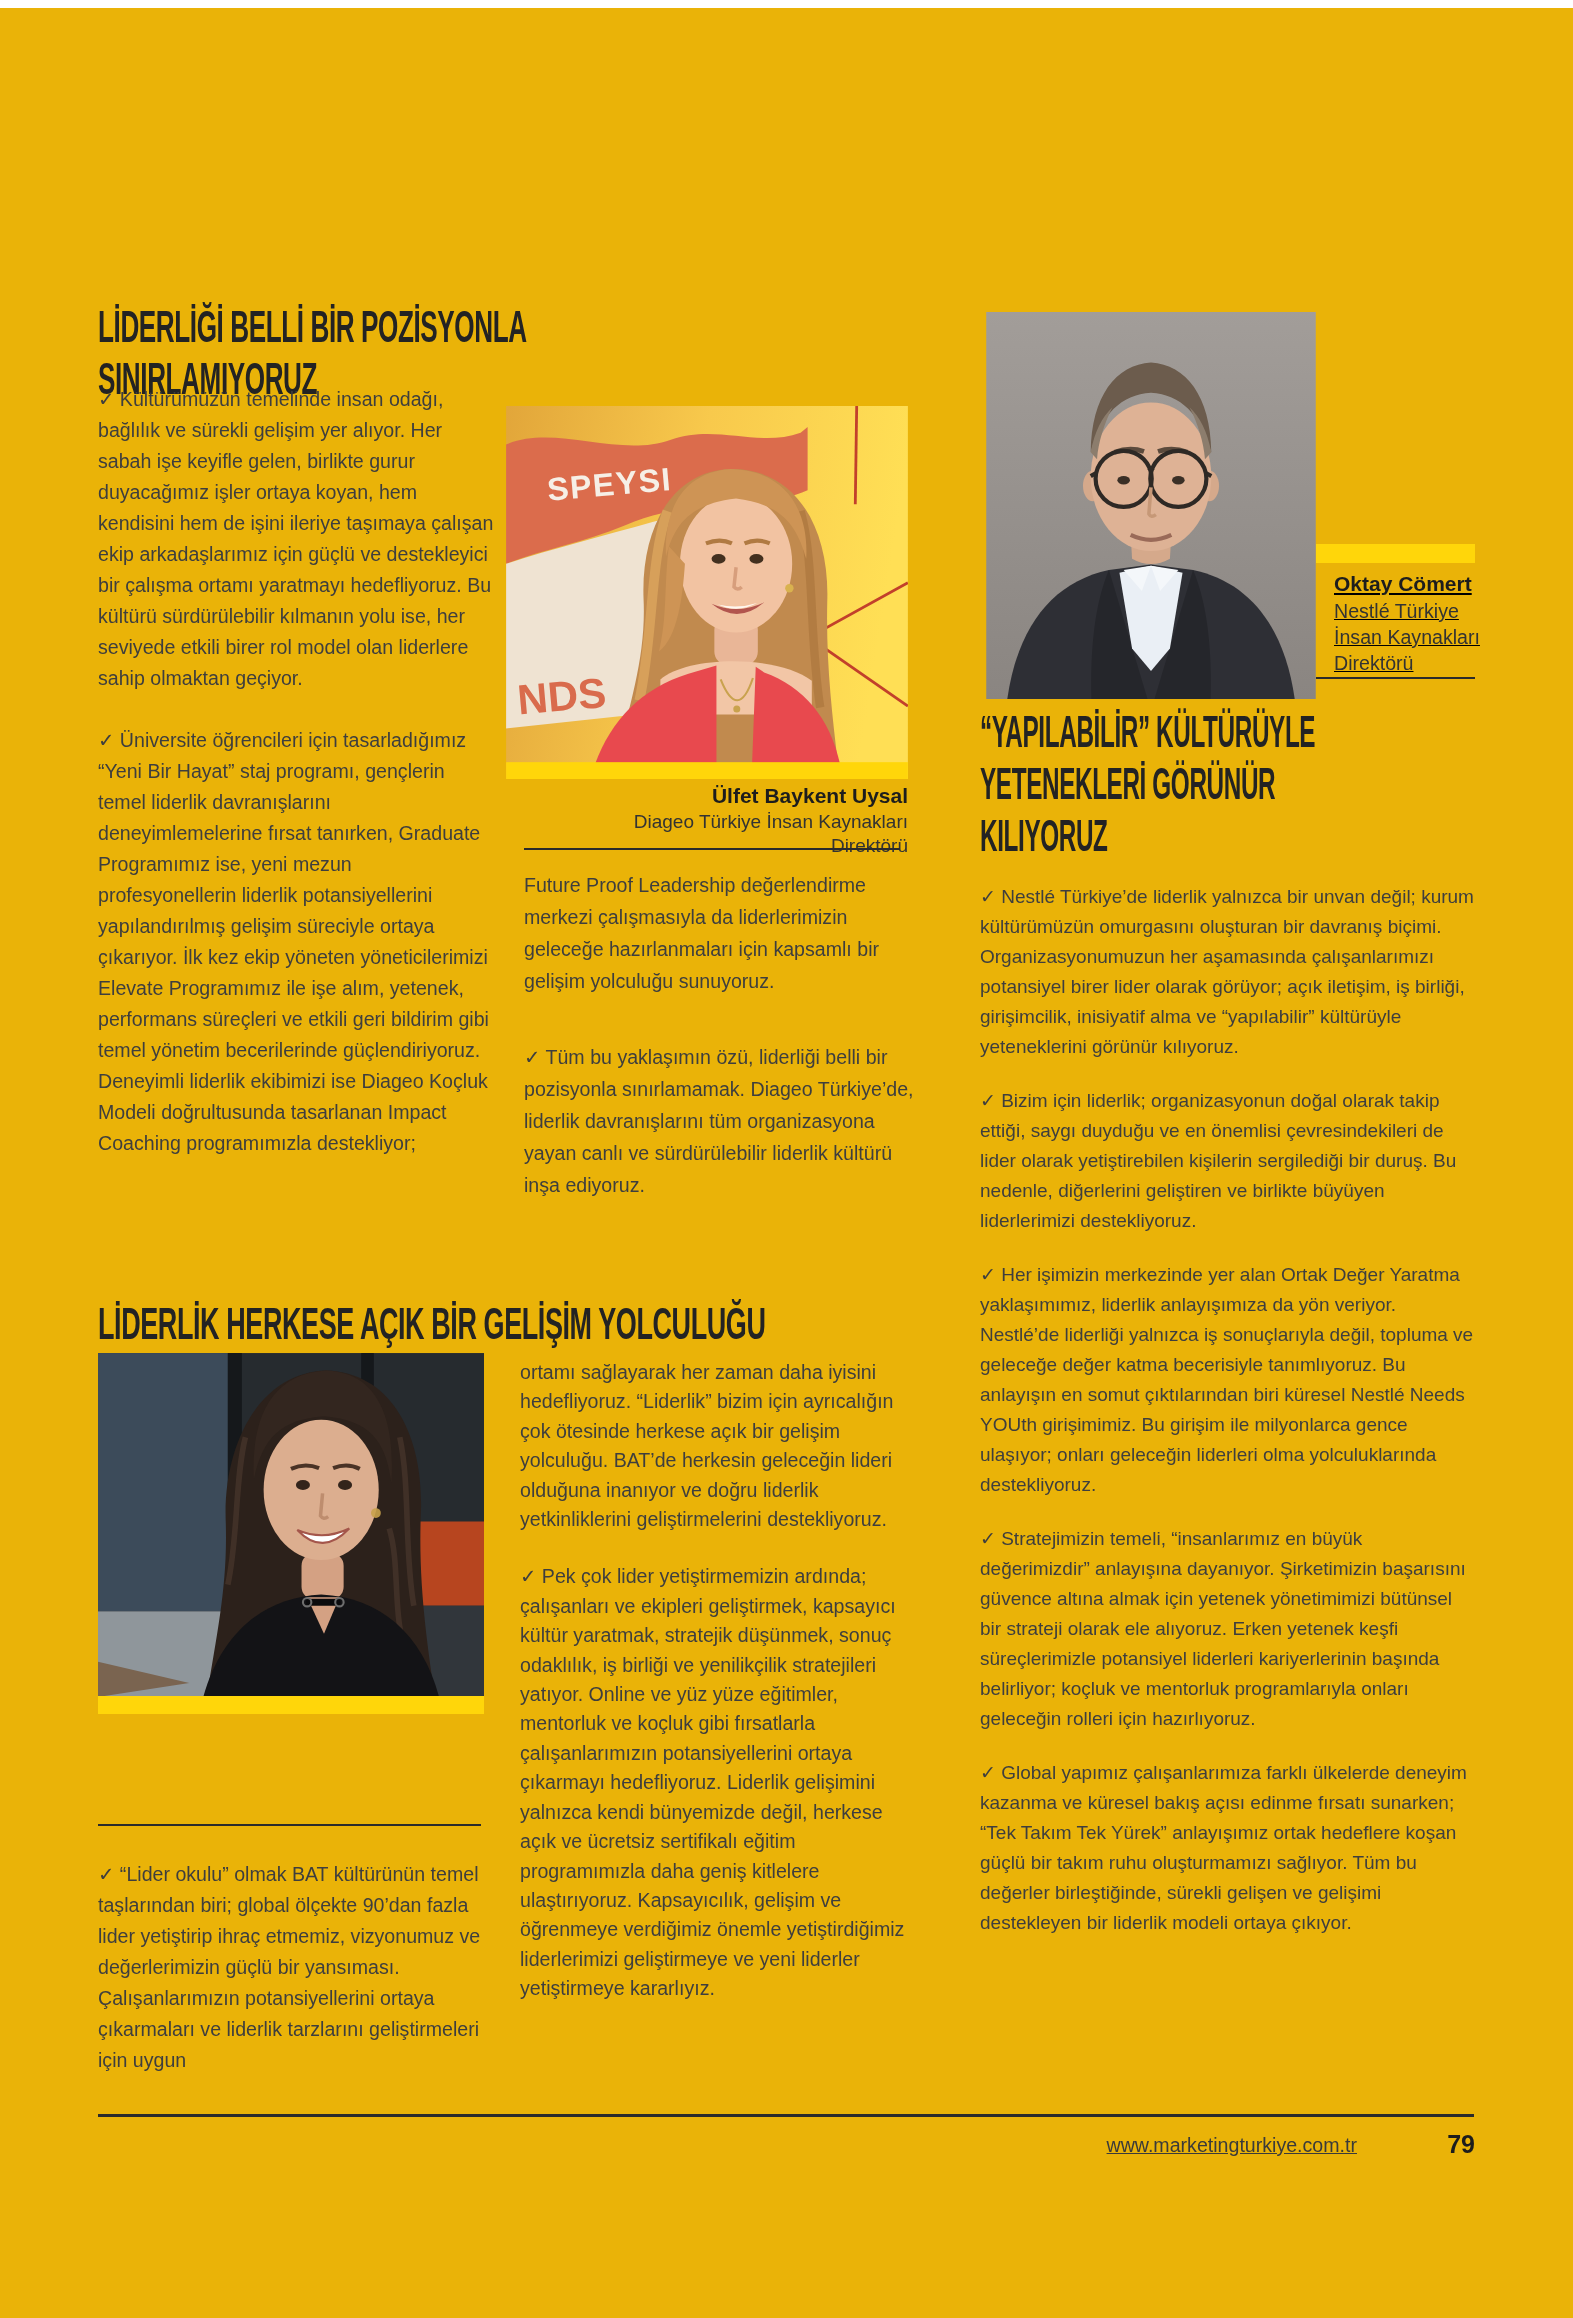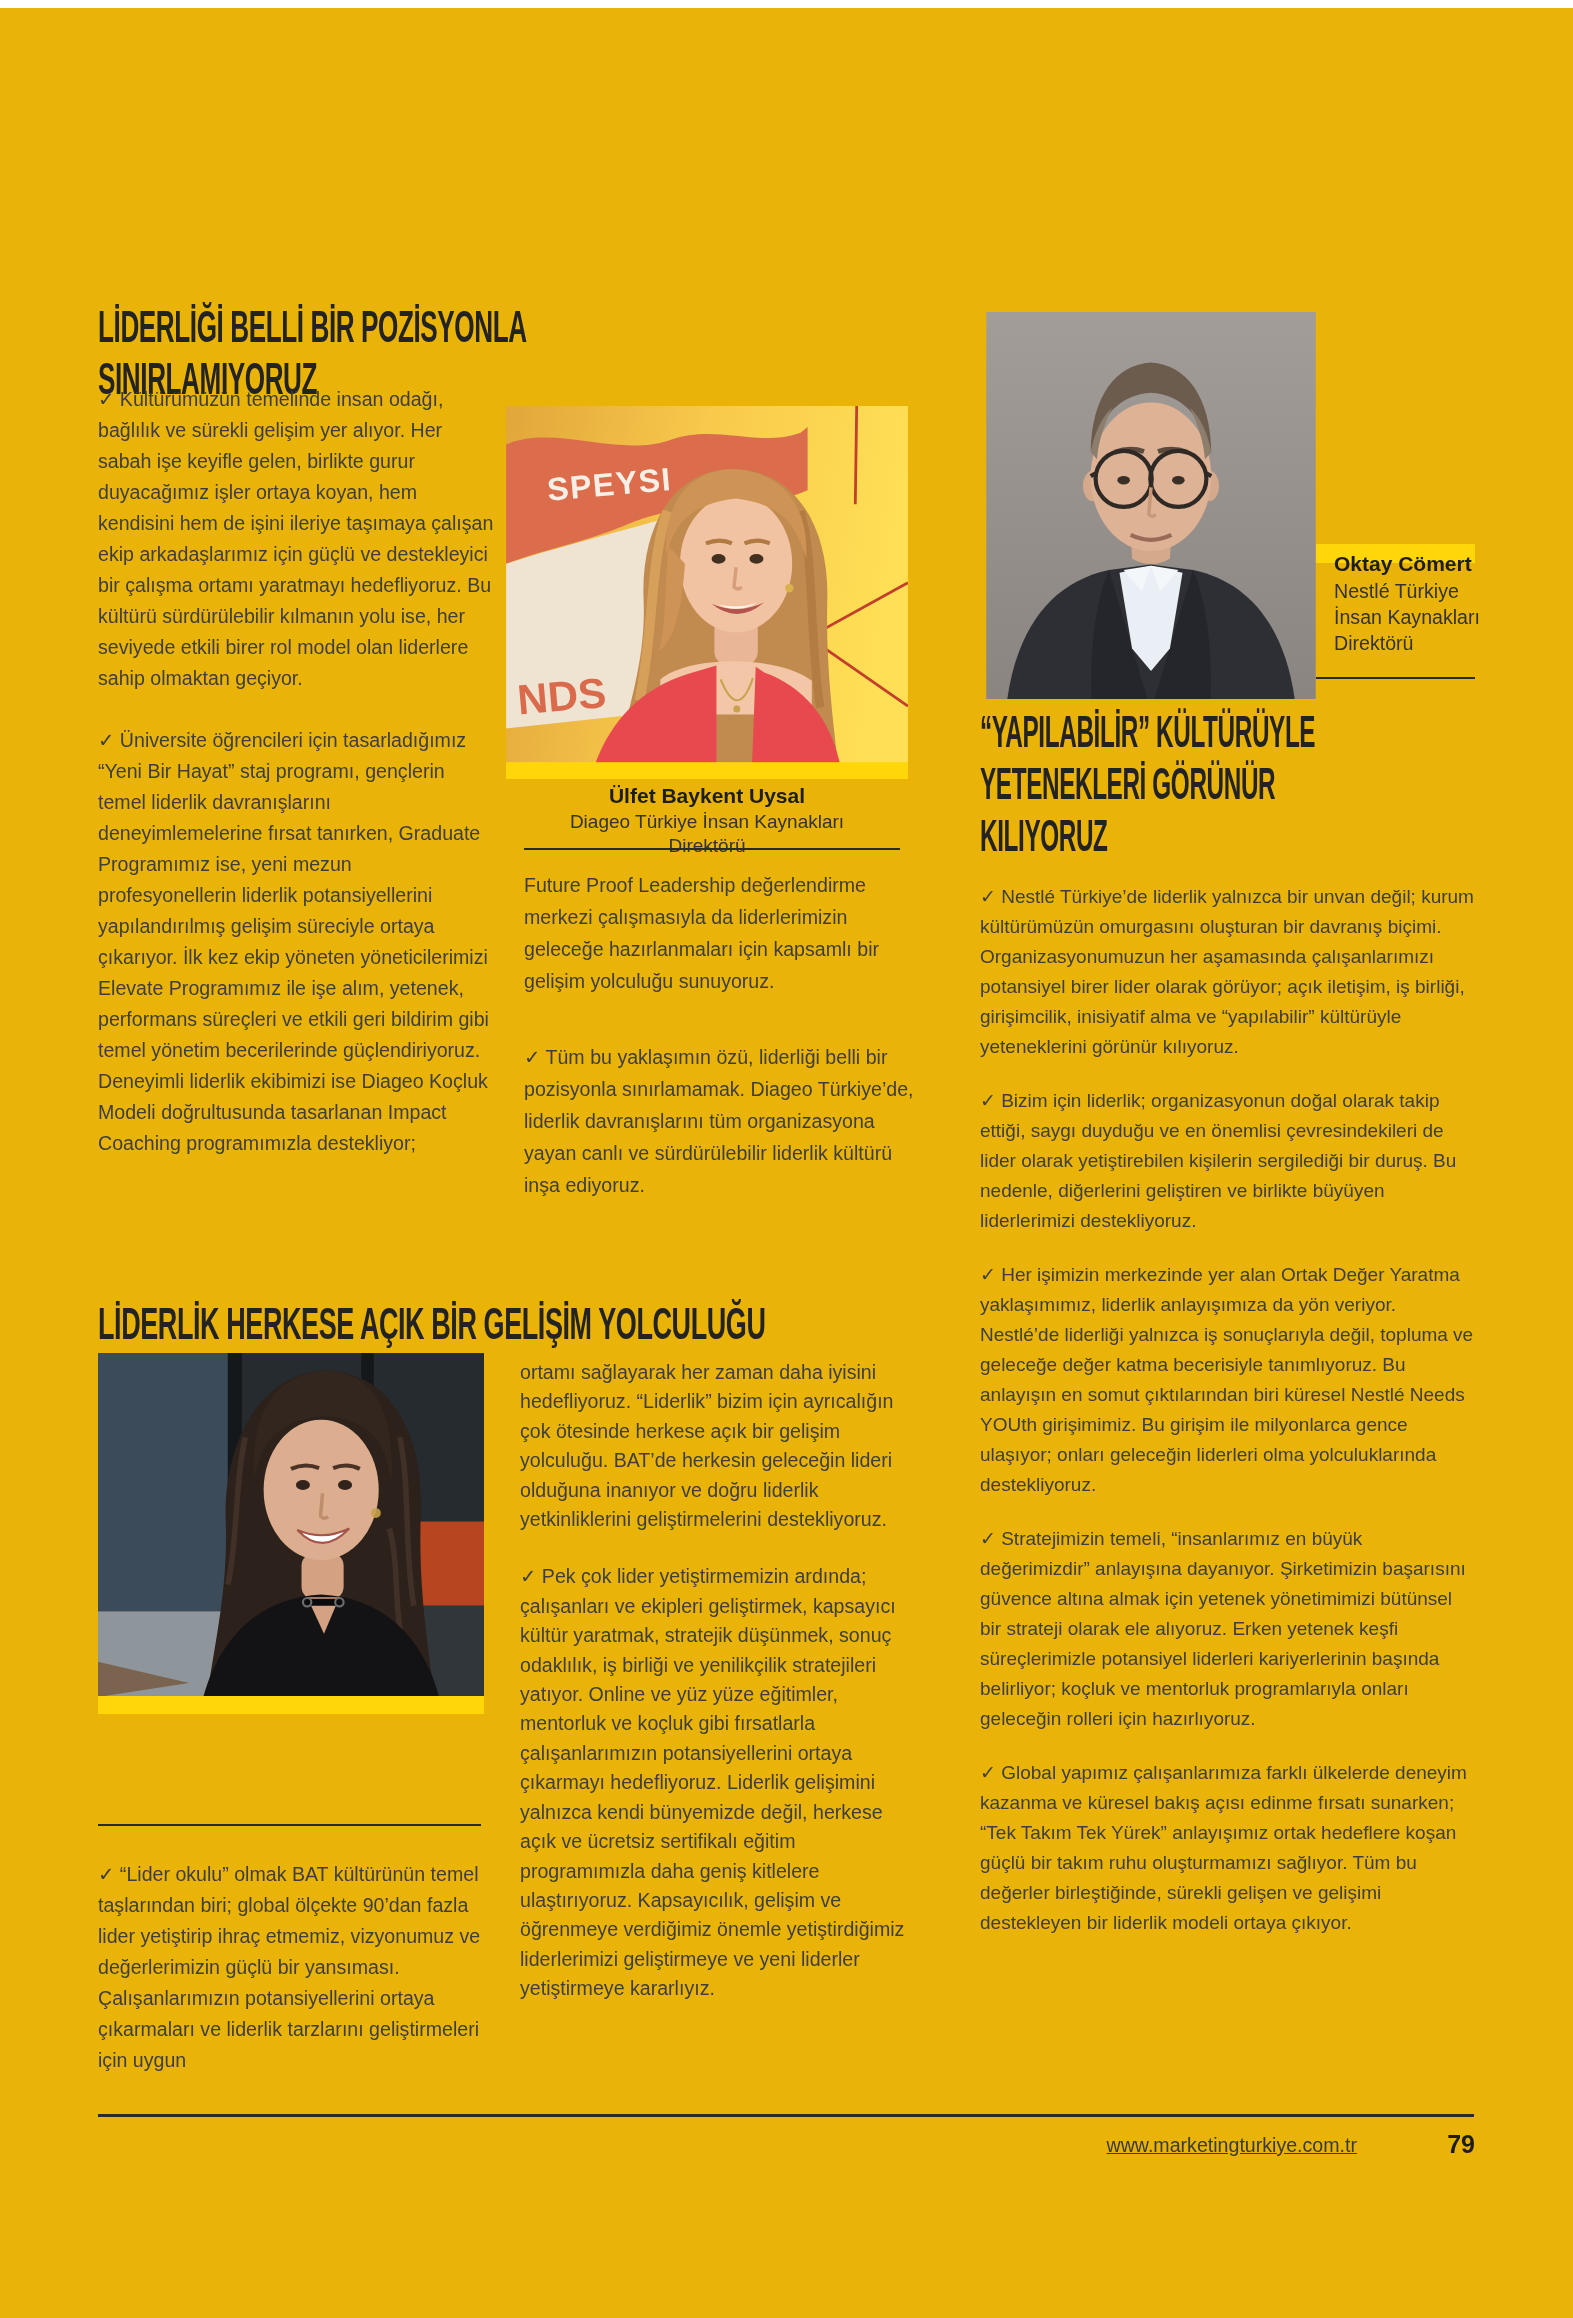--- a/index.html
+++ b/index.html
@@ -14,21 +14,21 @@
     transform-origin:left top; white-space:nowrap; letter-spacing:-0.7px;
   }
   .sx58 { transform:scaleX(0.58); }
   .sx54 { transform:scaleX(0.54); }
   .sx60 { transform:scaleX(0.60); }
   .body-p { font-size:19.6px; line-height:31px; color:#3e3e3e; }
   .col { display:flex; flex-direction:column; }
   .rule { background:#2b2b2b; }
   .cap-name { font-weight:700; font-size:21px; line-height:28px; color:#1d1d1d; }
   .cap-role { font-size:19px; line-height:24px; color:#333; }
-  .centered { text-align:center; }
+  .centered { text-align:right; }
   .photo-frame { overflow:hidden; }
   .yellow-bar { background:#FFD60A; }
   #cap2-text .cap-role { font-size:19.6px; line-height:26px; }
   #col3 .body-p { font-size:19px; line-height:30px; color:#3e3e3e; }
   #col2c .body-p { line-height:29.4px; }
   #footer-url { font-size:19.6px; color:#3a3a3a; text-align:right; }
   #footer-page { font-size:25px; font-weight:700; color:#1d1d1d; text-align:right; }
 </style>
 </head>
 <body>
@@ -135,21 +135,21 @@
         </g>
         <ellipse cx="196" cy="240" rx="9" ry="6" fill="#3A2F26"></ellipse>
         <ellipse cx="274" cy="240" rx="9" ry="6" fill="#3A2F26"></ellipse>
         <path d="M235,250 L232,288 Q235,294 242,289" stroke="#C69877" stroke-width="5" fill="none"></path>
         <path d="M206,318 Q235,332 264,318" stroke="#9A6A58" stroke-width="6" fill="none"></path>
       </g>
     </svg>
   </div>
 
   <div class="abs yellow-bar" style="left:1316px; top:536px; width:159px; height:19px;"></div>
-  <div class="abs" id="cap2-text" style="left:1334px; top:542px; width:147px;">
+  <div class="abs" id="cap2-text" style="left:1334px; top:562px; width:147px;text-decoration:underline;">
     <div class="cap-name">Oktay Cömert</div>
     <div class="cap-role">Nestlé Türkiye</div>
     <div class="cap-role">İnsan Kaynakları</div>
     <div class="cap-role">Direktörü</div>
   </div>
   <div class="abs rule" style="left:1316px; top:669px; width:159px; height:2.1px;"></div>
 
   <div class="abs" style="left:980px; top:698px;">
     <div class="h-line sx54">“YAPILABİLİR” KÜLTÜRÜYLE</div>
     <div class="h-line sx54">YETENEKLERİ GÖRÜNÜR</div>

